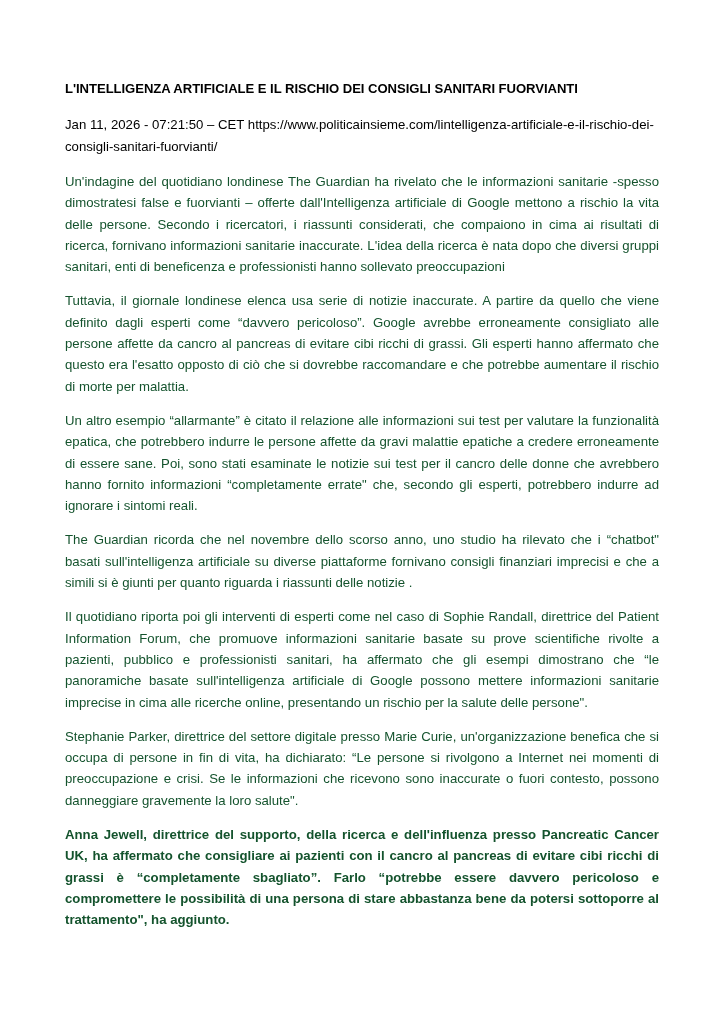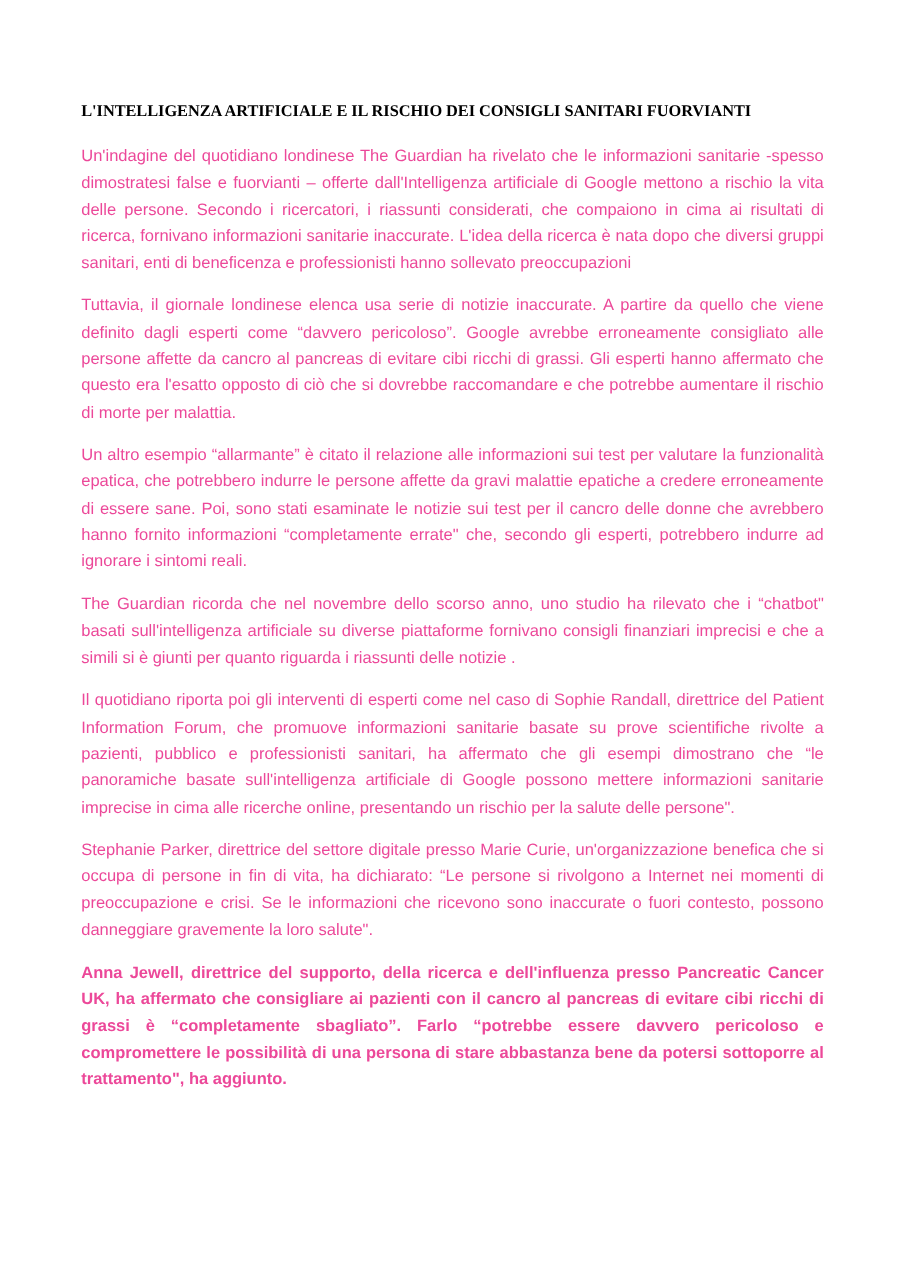--- a/index.html
+++ b/index.html
@@ -30,51 +30,51 @@
     width: 594px;
   }
   .doc-title {
     font-size: 13.1px;
     font-weight: bold;
     line-height: 17px;
     letter-spacing: -0.05px;
     margin: 0 0 17px 0;
     text-align: left;
     color: #000000;
-    font-family: Liberation Serif, serif;
   }
   .doc-meta {
     font-size: 13.2px;
     line-height: 21.5px;
     margin: 0 0 14px 0;
     text-align: left;
     color: #000000;
     word-break: break-word;
   }
   .para {
     font-size: 13.2px;
     line-height: 21.3px;
     margin: 0 0 13px 0;
     text-align: justify;
     text-justify: inter-word;
-    color: #ec4899;
+    color: #14532d;
   }
   .para:last-child {
     margin-bottom: 0;
     font-weight: bold;
   }
 </style>
 </head>
 <body>
 
 <div class="page">
   <div class="content">
 
     <h1 class="doc-title">L'INTELLIGENZA ARTIFICIALE E IL RISCHIO DEI CONSIGLI SANITARI FUORVIANTI</h1>
 
+    <p class="doc-meta">Jan 11, 2026 - 07:21:50 – CET https://www.politicainsieme.com/lintelligenza-artificiale-e-il-rischio-dei-consigli-sanitari-fuorvianti/</p>
 
     <p class="para">Un'indagine del quotidiano londinese The Guardian ha rivelato che le informazioni sanitarie -spesso dimostratesi false e fuorvianti – offerte dall'Intelligenza artificiale di Google mettono a rischio la vita delle persone. Secondo i ricercatori, i riassunti considerati, che compaiono in cima ai risultati di ricerca, fornivano informazioni sanitarie inaccurate. L'idea della ricerca è nata dopo che diversi gruppi sanitari, enti di beneficenza e professionisti hanno sollevato preoccupazioni</p>
     <p class="para">Tuttavia, il giornale londinese elenca usa serie di notizie inaccurate. A partire da quello che viene definito dagli esperti come “davvero pericoloso”. Google avrebbe erroneamente consigliato alle persone affette da cancro al pancreas di evitare cibi ricchi di grassi. Gli esperti hanno affermato che questo era l'esatto opposto di ciò che si dovrebbe raccomandare e che potrebbe aumentare il rischio di morte per malattia.</p>
     <p class="para">Un altro esempio “allarmante” è citato il relazione alle  informazioni sui test per valutare la funzionalità epatica, che potrebbero indurre le persone affette da gravi malattie epatiche a credere erroneamente di essere sane. Poi, sono stati esaminate le notizie sui test per il cancro delle donne che avrebbero hanno fornito informazioni “completamente errate" che, secondo gli esperti, potrebbero indurre ad ignorare i sintomi reali.</p>
     <p class="para">The Guardian ricorda che nel novembre dello scorso anno, uno studio ha rilevato che i “chatbot" basati sull'intelligenza artificiale su diverse piattaforme fornivano consigli finanziari imprecisi e che a simili si è giunti per quanto riguarda i riassunti delle notizie .</p>
     <p class="para">Il quotidiano riporta poi gli interventi di esperti come nel caso di Sophie Randall, direttrice del Patient Information Forum, che promuove informazioni sanitarie basate su prove scientifiche rivolte a pazienti, pubblico e professionisti sanitari, ha affermato che gli esempi dimostrano che “le panoramiche basate sull'intelligenza artificiale di Google possono mettere informazioni sanitarie imprecise in cima alle ricerche online, presentando un rischio per la salute delle persone".</p>
     <p class="para">Stephanie Parker, direttrice del settore digitale presso Marie Curie, un'organizzazione benefica che si occupa di persone in fin di vita, ha dichiarato: “Le persone si rivolgono a Internet nei momenti di preoccupazione e crisi. Se le informazioni che ricevono sono inaccurate o fuori contesto, possono danneggiare gravemente la loro salute".</p>
     <p class="para">Anna Jewell, direttrice del supporto, della ricerca e dell'influenza presso Pancreatic Cancer UK, ha affermato che consigliare ai pazienti con il cancro al pancreas di evitare cibi ricchi di grassi è “completamente sbagliato”. Farlo “potrebbe essere davvero pericoloso e compromettere le possibilità di una persona di stare abbastanza bene da potersi sottoporre al trattamento", ha aggiunto.</p>
 
   </div>

